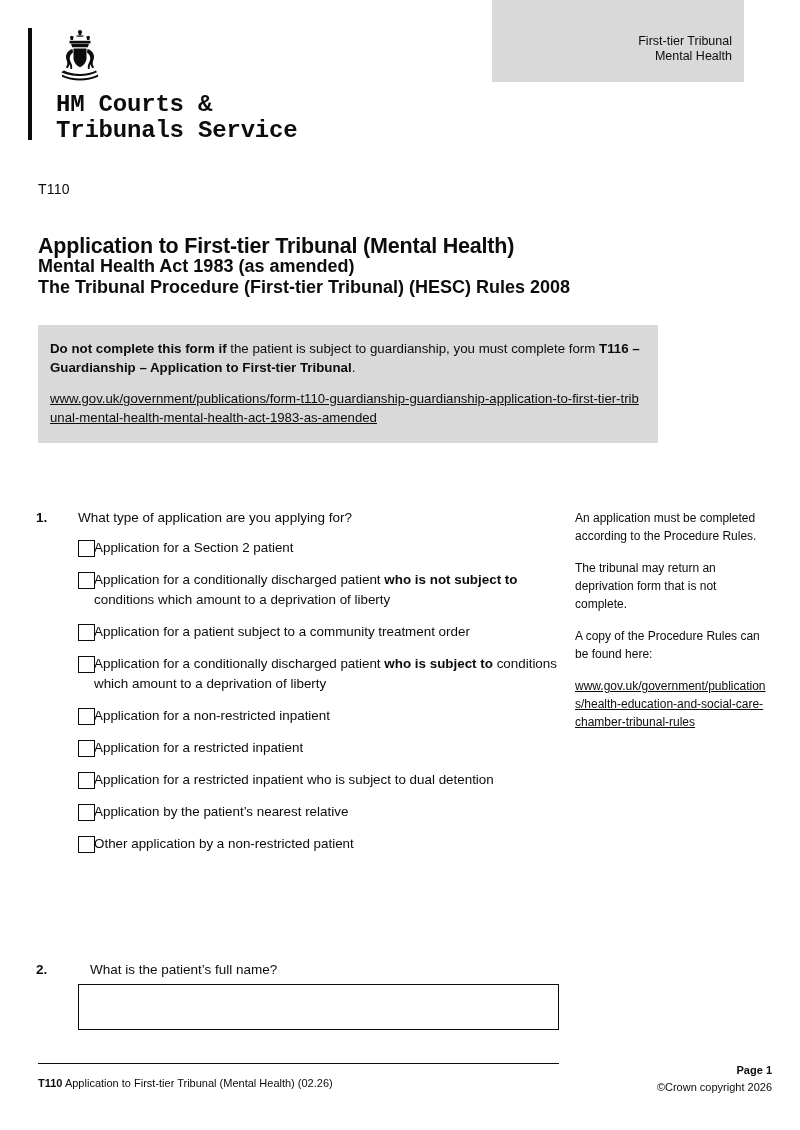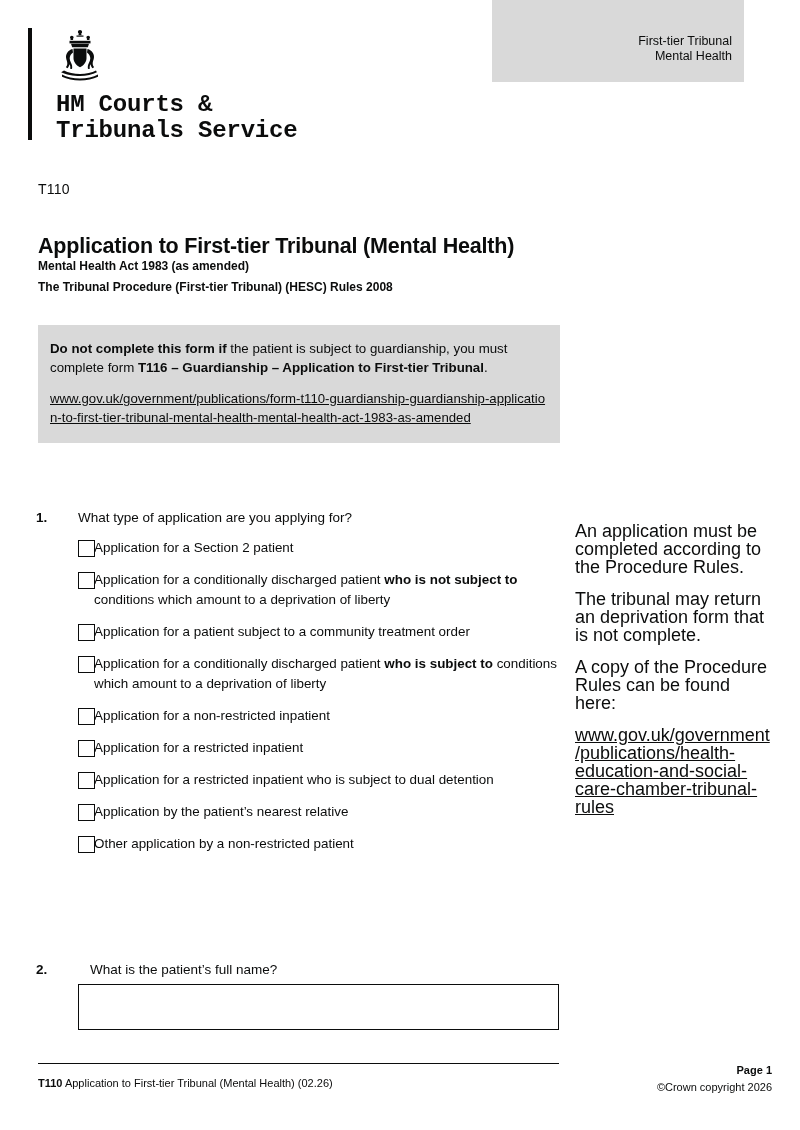--- a/index.html
+++ b/index.html
@@ -82,32 +82,32 @@
     left: 38px;
     top: 220px;
     font-size: 21.5px;
     font-weight: bold;
     letter-spacing: -0.2px;
   }
   .doc-sub {
     position: absolute;
     left: 38px;
     top: 256px;
-    font-size: 12px;
+    font-size: 18px;
     line-height: 21px;
     font-weight: bold;
   }
   .doc-sub div { white-space: nowrap; }
 
   
   .notice {
     position: absolute;
     left: 38px;
     top: 325px;
-    width: 522px;
+    width: 620px;
     background: #d9d9d9;
     padding: 14px 14px 16px 12px;
   }
   .notice p {
     margin: 0;
     font-size: 13.3px;
     line-height: 19px;
   }
   .notice .b { font-weight: bold; }
   .notice-link {
@@ -168,23 +168,23 @@
     width: 481px;
     height: 46px;
     border: 1.5px solid #0b0c0c;
     background: #fff;
   }
 
   
   .sidebar {
     position: absolute;
     left: 575px;
-    top: 522px;
+    top: 509px;
     width: 196px;
-    font-size: 18px;
+    font-size: 12px;
     line-height: 18px;
   }
   .sidebar p { margin: 0 0 14px 0; }
   .sidebar a {
     color: #0b0c0c;
     text-decoration: underline;
     display: block;
     word-break: break-word;
   }
 

